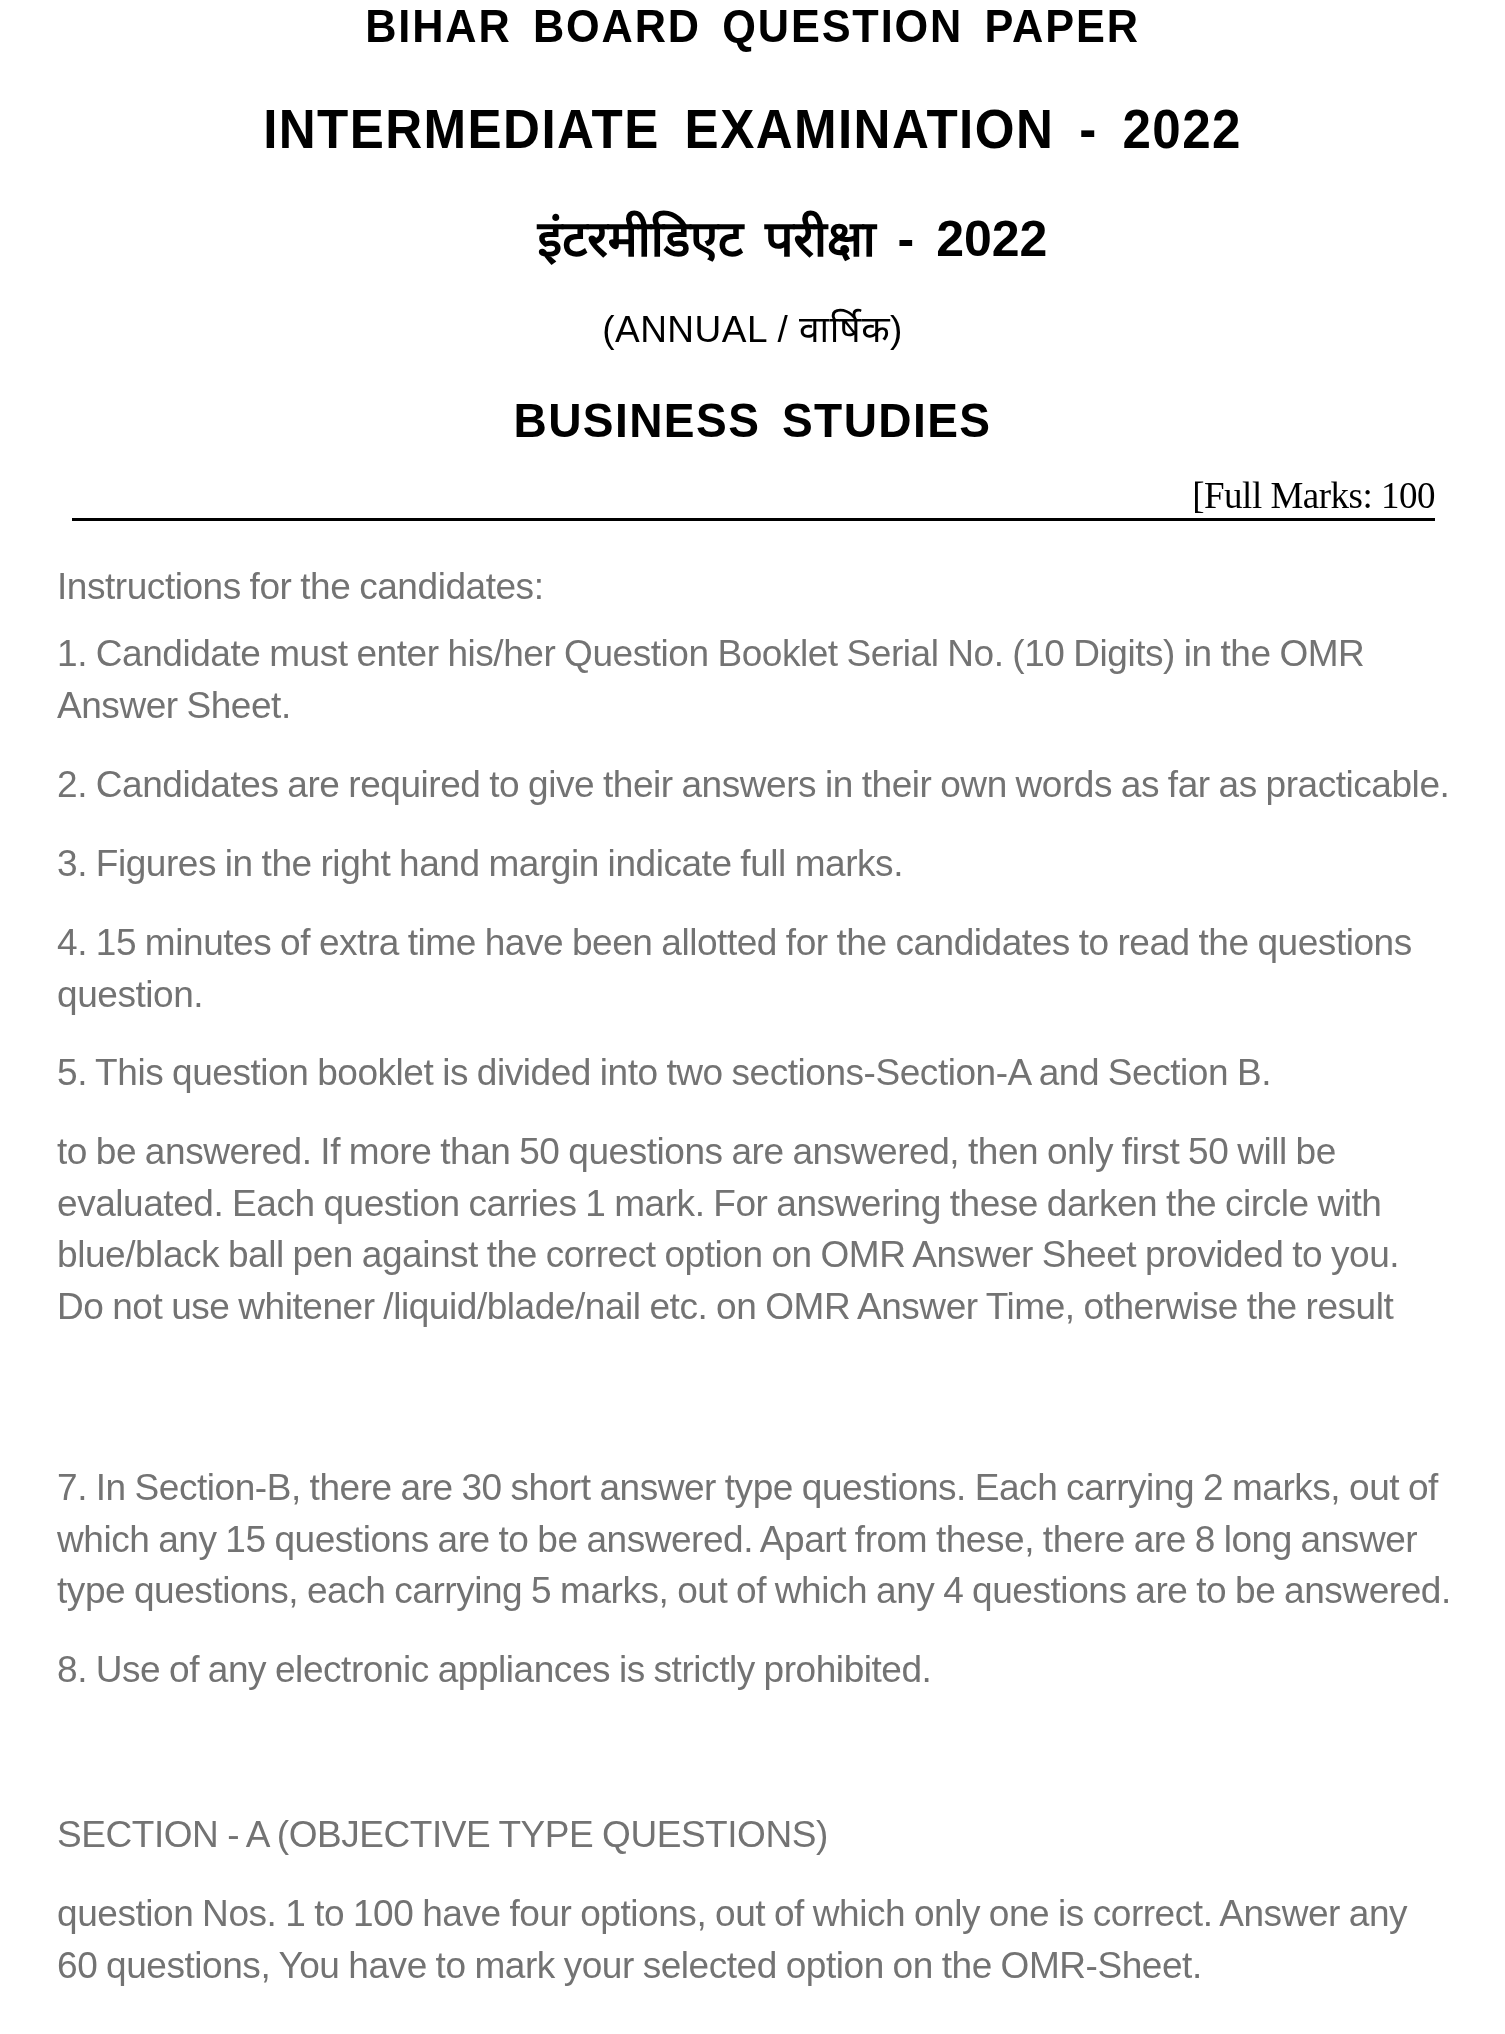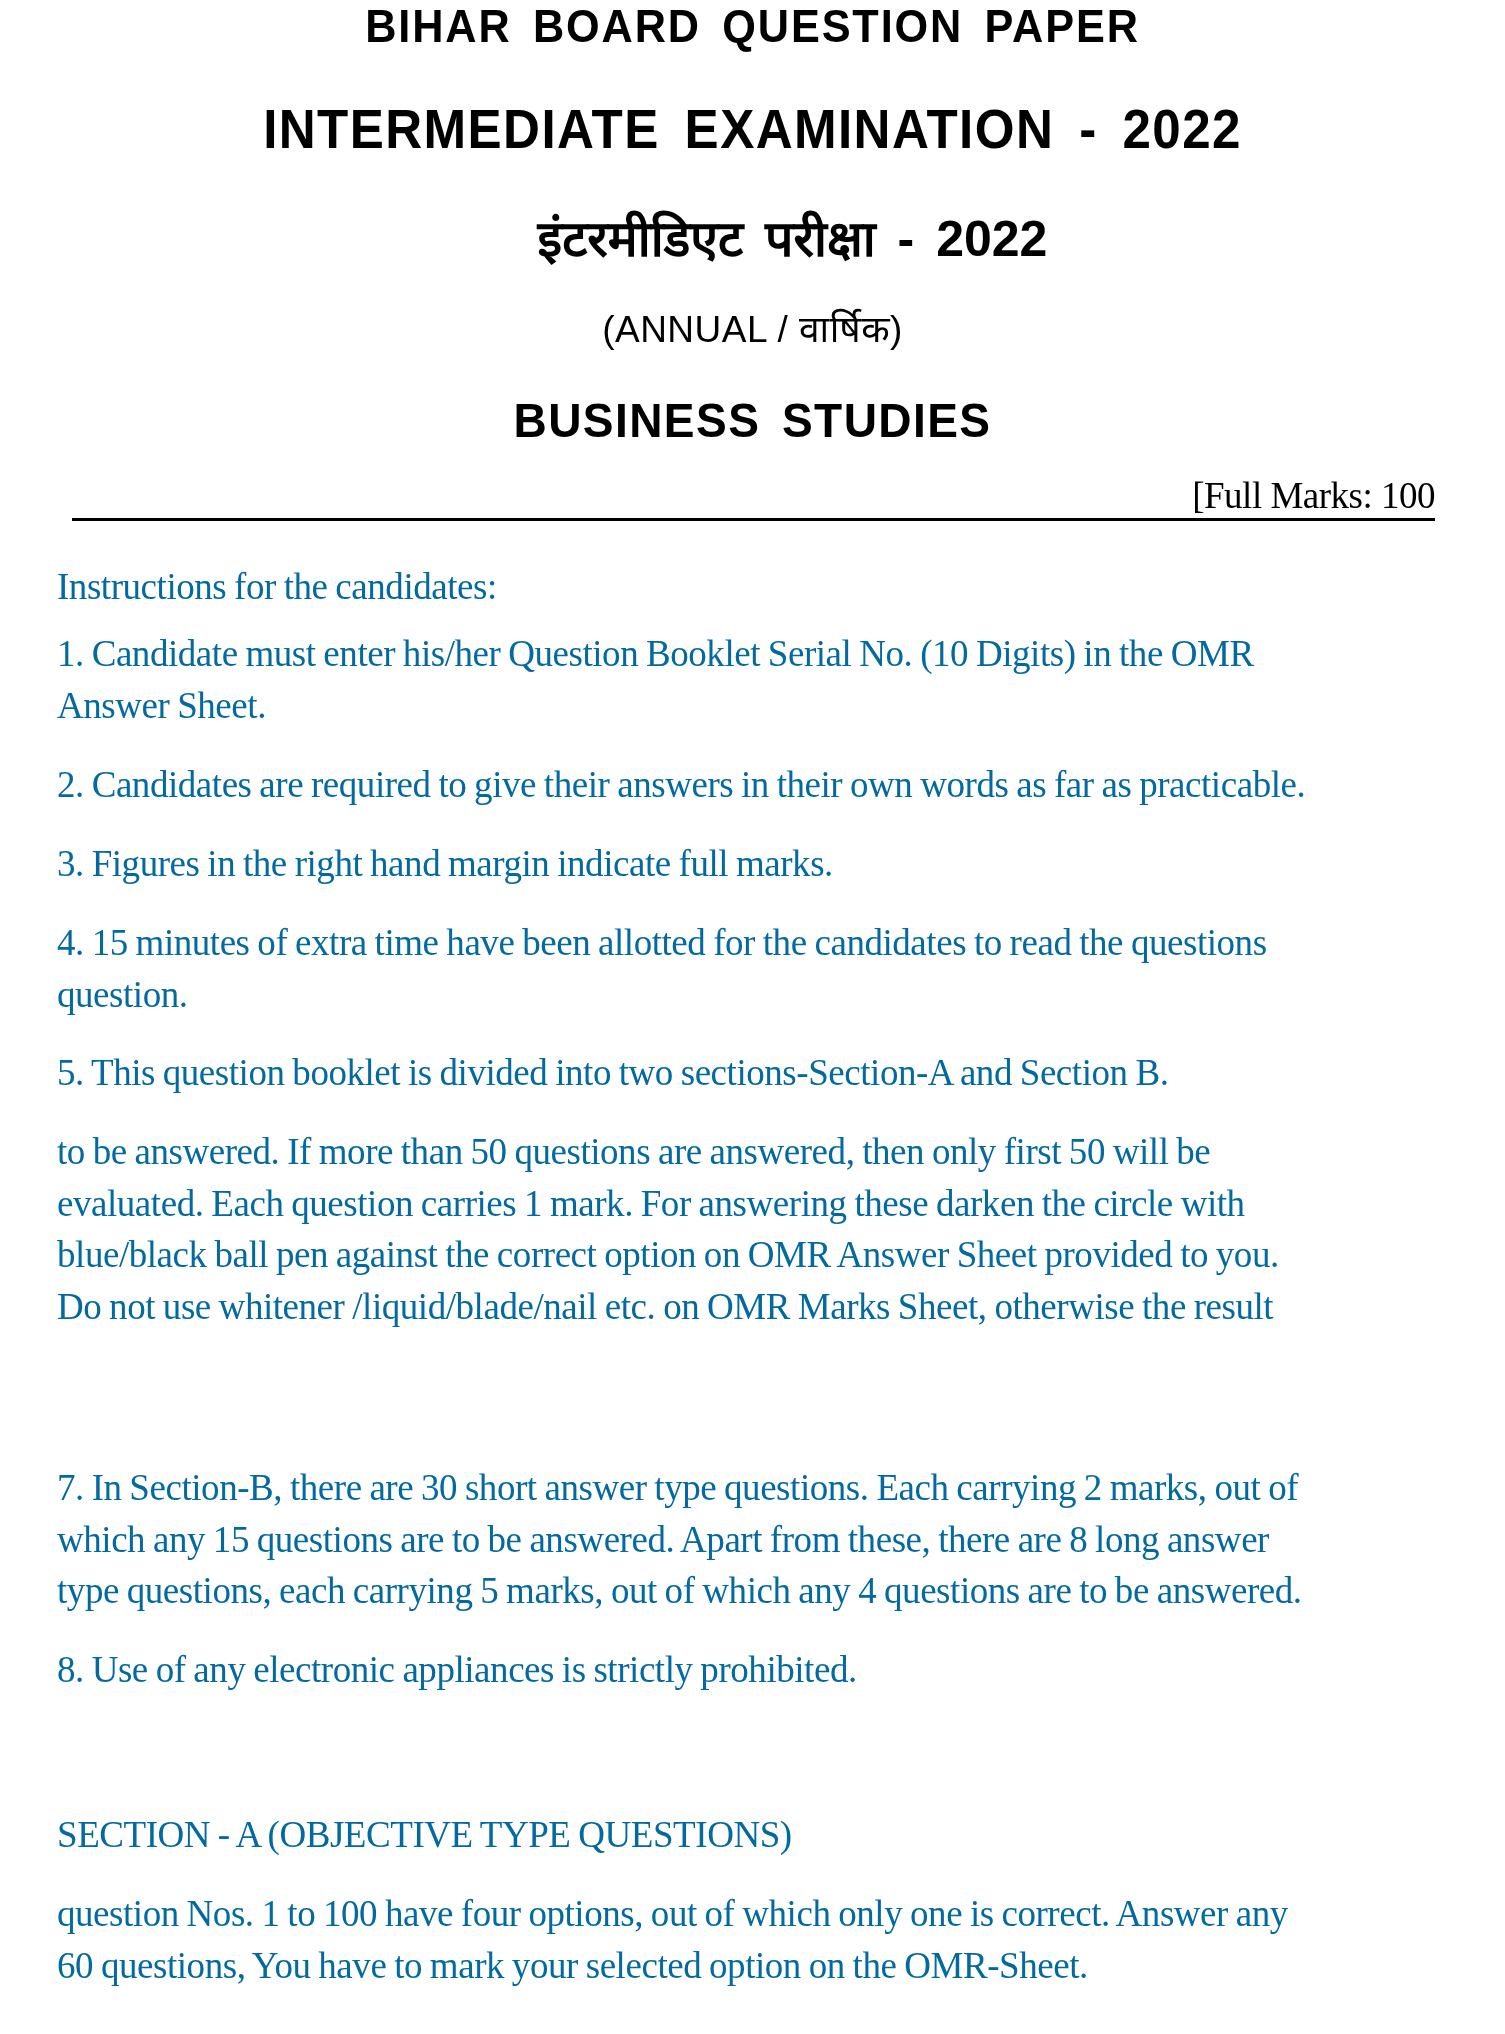--- a/index.html
+++ b/index.html
@@ -86,24 +86,24 @@
     right: 0;
     bottom: 0;
     white-space: nowrap;
     letter-spacing: -0.5px;
   }
 
   .para {
     position: absolute;
     left: 57px;
     width: 1420px;
-    font-family: Liberation Serif, serif;
+    font-family: Liberation Sans, sans-serif;
     font-size: 37px;
     line-height: 51.5px;
-    color: #0369a1;
+    color: #737373;
   }
   .para .line {
     display: block;
     white-space: nowrap;
     letter-spacing: -0.45px;
     word-spacing: -1px;
   }
 </style>
 </head>
 <body>
@@ -141,21 +141,21 @@
 </div>
 
 <div class="para" style="top:1047px;">
   <span class="line">5. This question booklet is divided into two sections-Section-A and Section B.</span>
 </div>
 
 <div class="para" style="top:1126px;">
   <span class="line">to be answered. If more than 50 questions are answered, then only first 50 will be</span>
   <span class="line">evaluated. Each question carries 1 mark. For answering these darken the circle with</span>
   <span class="line">blue/black ball pen against the correct option on OMR Answer Sheet provided to you.</span>
-  <span class="line">Do not use whitener /liquid/blade/nail etc. on OMR Marks Sheet, otherwise the result</span>
+  <span class="line">Do not use whitener /liquid/blade/nail etc. on OMR Answer Time, otherwise the result</span>
 </div>
 
 <div class="para" style="top:1462px;">
   <span class="line">7. In Section-B, there are 30 short answer type questions. Each carrying 2 marks, out of</span>
   <span class="line">which any 15 questions are to be answered. Apart from these, there are 8 long answer</span>
   <span class="line">type questions, each carrying 5 marks, out of which any 4 questions are to be answered.</span>
 </div>
 
 <div class="para" style="top:1644px;">
   <span class="line">8. Use of any electronic appliances is strictly prohibited.</span>

